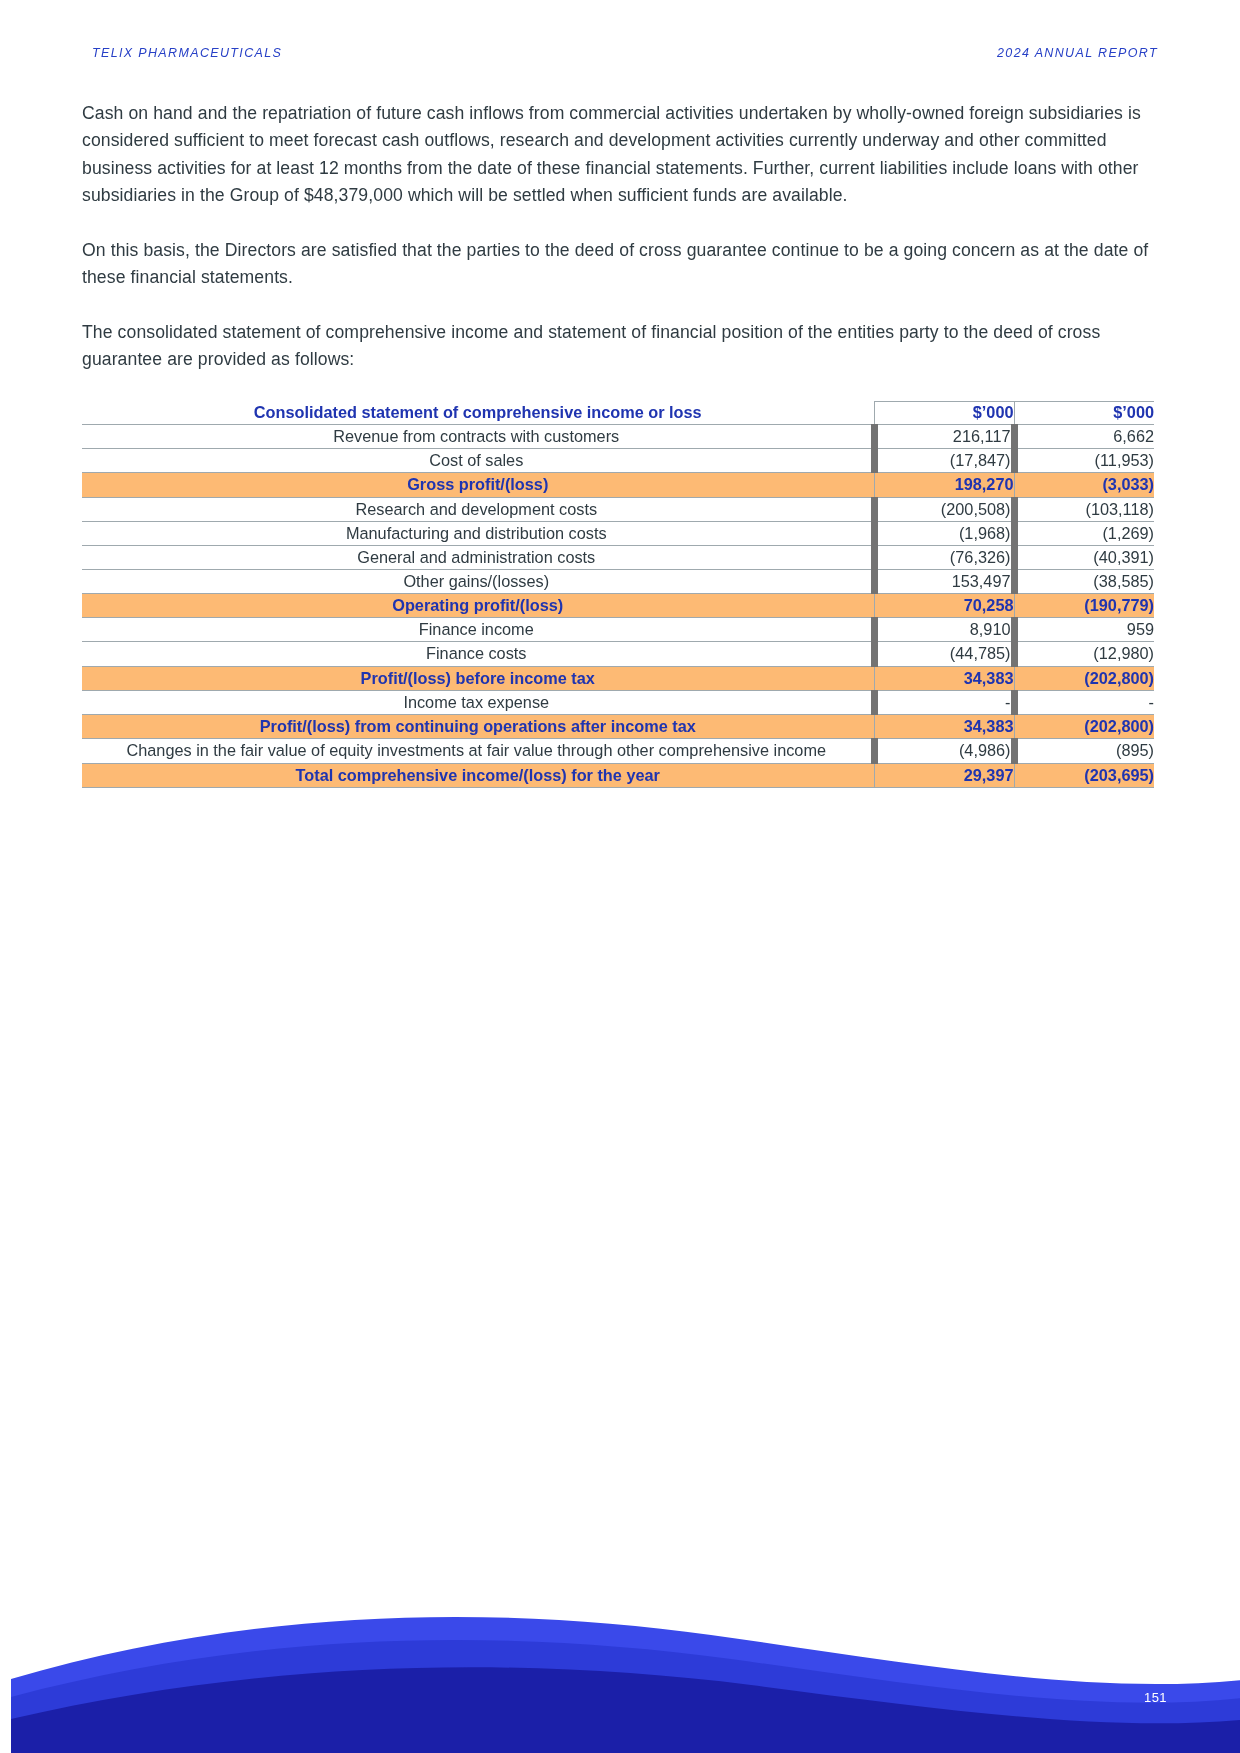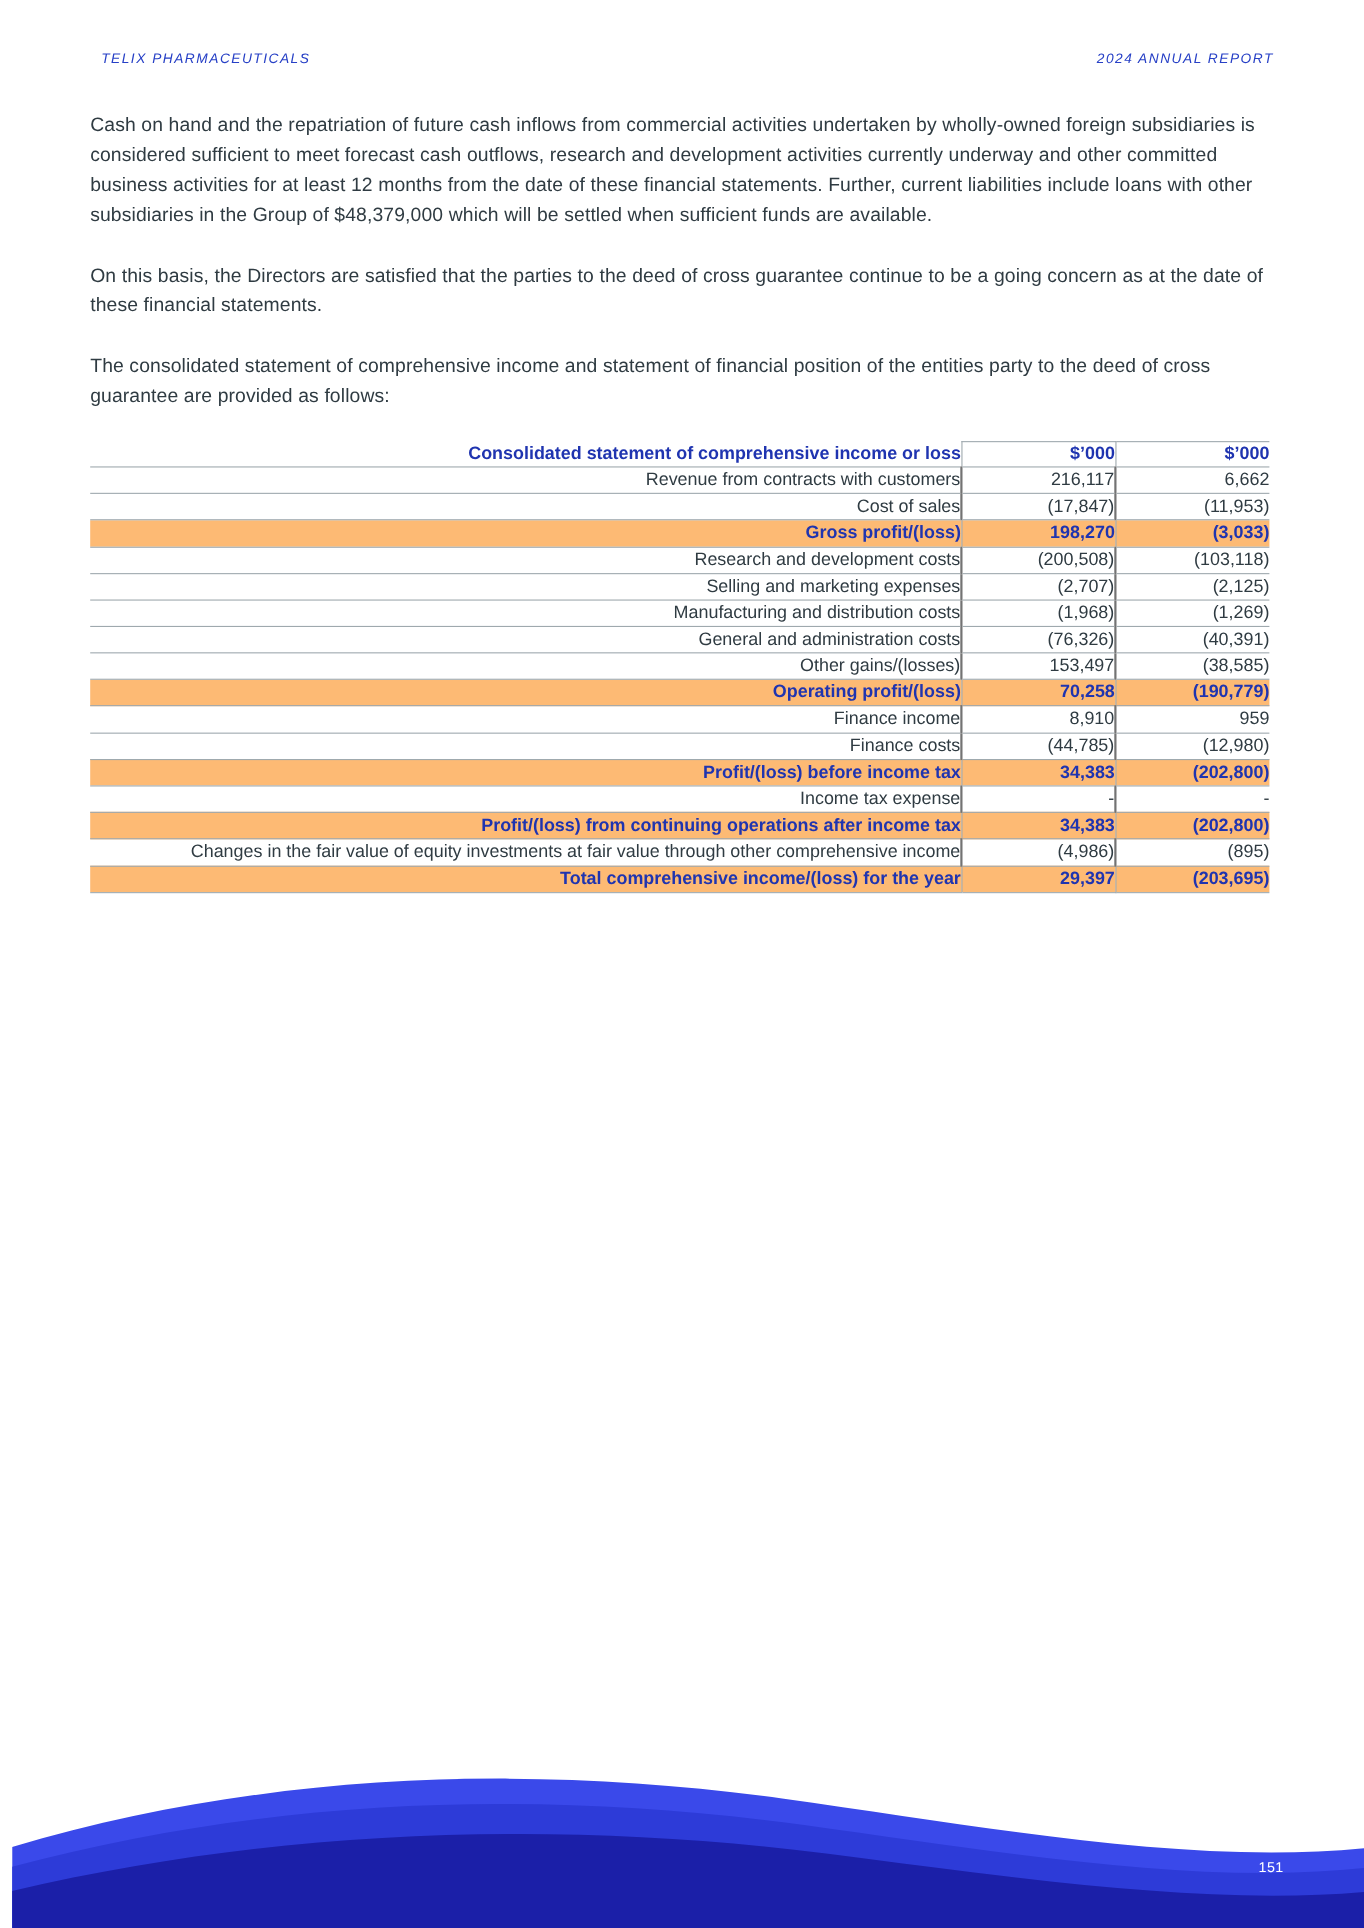--- a/index.html
+++ b/index.html
@@ -65,21 +65,21 @@
     padding: 0;
     vertical-align: middle;
   }
   col.c-label { width: 792px; }
   col.c-num   { width: 140px; }
 
   .cell-label {
     padding: 12px 14px 12px 14px;
     font-size: 16.3px;
     color: #2f3b42;
-    text-align: right;
+    text-align: center;
     line-height: 1.42;
   }
   .cell-num {
     padding: 12px 16px 12px 10px;
     font-size: 16.3px;
     color: #2f3b42;
     text-align: right;
     white-space: nowrap;
   }
 
@@ -111,21 +111,21 @@
     font-weight: bold;
     border-left: 1px solid #9fa9ae;
     border-right: 1px solid #9fa9ae;
   }
   tr.head-units td.cell-num.last { border-right: none; }
 
   tr.data td {
     border-bottom: 1px solid #9fa9ae;
   }
   tr.data td.cell-num {
-    border-left: 2px solid #737373;
+    border-left: 7px solid #737373;
     border-right: 1px solid #9fa9ae;
     padding-left: 48px;
   }
   tr.data td.cell-num.last { border-right: none; }
 
   tr.total {
     background: #fdba74;
   }
   tr.total td {
     border-bottom: 1px solid #9fa9ae;
@@ -210,25 +210,20 @@
           <td class="cell-label">Gross profit/(loss)</td>
           <td class="cell-num">198,270</td>
           <td class="cell-num last">(3,033)</td>
         </tr>
         <tr class="data">
           <td class="cell-label">Research and development costs</td>
           <td class="cell-num">(200,508)</td>
           <td class="cell-num last">(103,118)</td>
         </tr>
         <tr class="data">
-          <td class="cell-label">Selling and marketing expenses</td>
-          <td class="cell-num">(2,707)</td>
-          <td class="cell-num last">(2,125)</td>
-        </tr>
-        <tr class="data">
           <td class="cell-label">Manufacturing and distribution costs</td>
           <td class="cell-num">(1,968)</td>
           <td class="cell-num last">(1,269)</td>
         </tr>
         <tr class="data">
           <td class="cell-label">General and administration costs</td>
           <td class="cell-num">(76,326)</td>
           <td class="cell-num last">(40,391)</td>
         </tr>
         <tr class="data">

